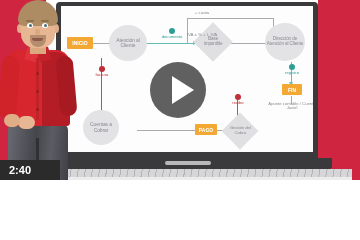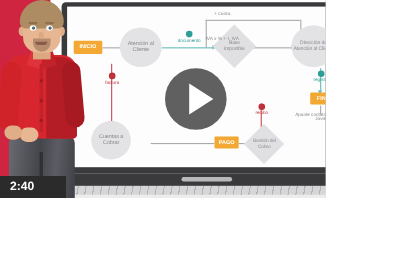--- a/index.html
+++ b/index.html
@@ -1,21 +1,21 @@
 <!DOCTYPE html>
 <html><head>
 <meta charset="utf-8">
 <style>
   html,body{margin:0;padding:0;}
   body{
     width:360px;height:180px;overflow:hidden;
     font-family:"Liberation Sans",sans-serif;
     background:#ffffff;
   }
-  #stage{position:relative;width:296px;height:180px;overflow:hidden;background:#ffffff;}
+  #stage{position:relative;width:360px;height:180px;overflow:hidden;background:#ffffff;}
 
   
   .red-left{position:absolute;left:0;top:0;width:46px;height:180px;background:#cf2540;}
   .red-right{position:absolute;right:0;top:0;width:42px;height:180px;background:#cf2540;}
   .white-mid{position:absolute;left:46px;top:0;width:272px;height:180px;background:#ffffff;}
 
   
   .laptop-lid{position:absolute;left:56px;top:2px;width:262px;height:156px;background:#3a3a3c;border-radius:4px 4px 0 0;}
   .laptop-screen{position:absolute;left:61px;top:6px;width:252px;height:146px;background:#fdfdfd;overflow:hidden;}
   .laptop-base{position:absolute;left:42px;top:158px;width:290px;height:11px;background:#3a3a3c;border-radius:0 0 3px 3px;}

